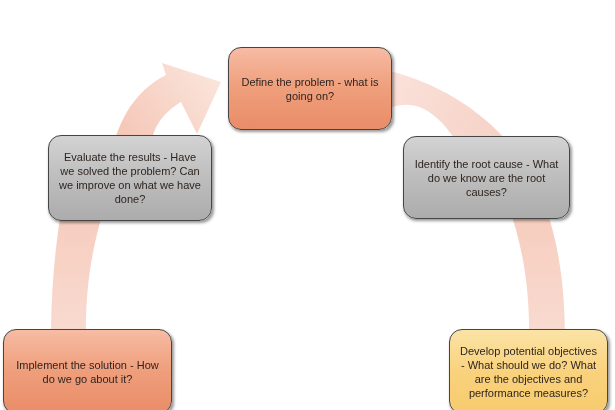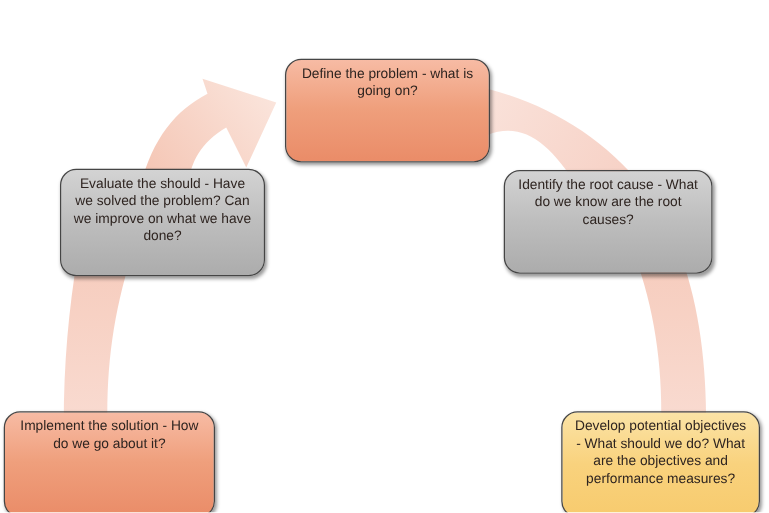--- a/index.html
+++ b/index.html
@@ -20,21 +20,21 @@
     left: 0; top: 0;
     z-index: 1;
   }
   .node {
     position: absolute;
     z-index: 2;
     box-sizing: border-box;
     border: 1px solid #454545;
     border-radius: 13px;
     display: flex;
-    align-items: flex-start;
+    align-items: center;
     justify-content: center;
     text-align: center;
     padding: 4px 7px;
     font-size: 11px;
     line-height: 14px;
     color: #2e2420;
     box-shadow: 1.5px 2px 3px rgba(0,0,0,0.40);
   }
   .node-salmon {
     background: linear-gradient(180deg, #f7bba4 0%, #ef9f7c 48%, #ea8c68 100%);
@@ -79,21 +79,21 @@
     <path d="M508,205 L545,205 C560,248 565,292 565,340 L529,340 C530,290 523,246 508,205 Z" fill="url(#gradBandVert)"></path>
 
     <path d="M62,205 L105,205 C91,250 85,292 86,340 L51,340 C51,290 55,248 62,205 Z" fill="url(#gradBandVert)"></path>
   </svg>
 
   <div class="node node-salmon" id="node-define">
     <span>Define the problem - what is going on?</span>
   </div>
 
   <div class="node node-gray" id="node-evaluate">
-    <span>Evaluate the should - Have we solved the problem? Can we improve on what we have done?</span>
+    <span>Evaluate the results - Have we solved the problem? Can we improve on what we have done?</span>
   </div>
 
   <div class="node node-gray" id="node-identify">
     <span>Identify the root cause - What do we know are the root causes?</span>
   </div>
 
   <div class="node node-salmon" id="node-implement">
     <span>Implement the solution - How do we go about it?</span>
   </div>
 

